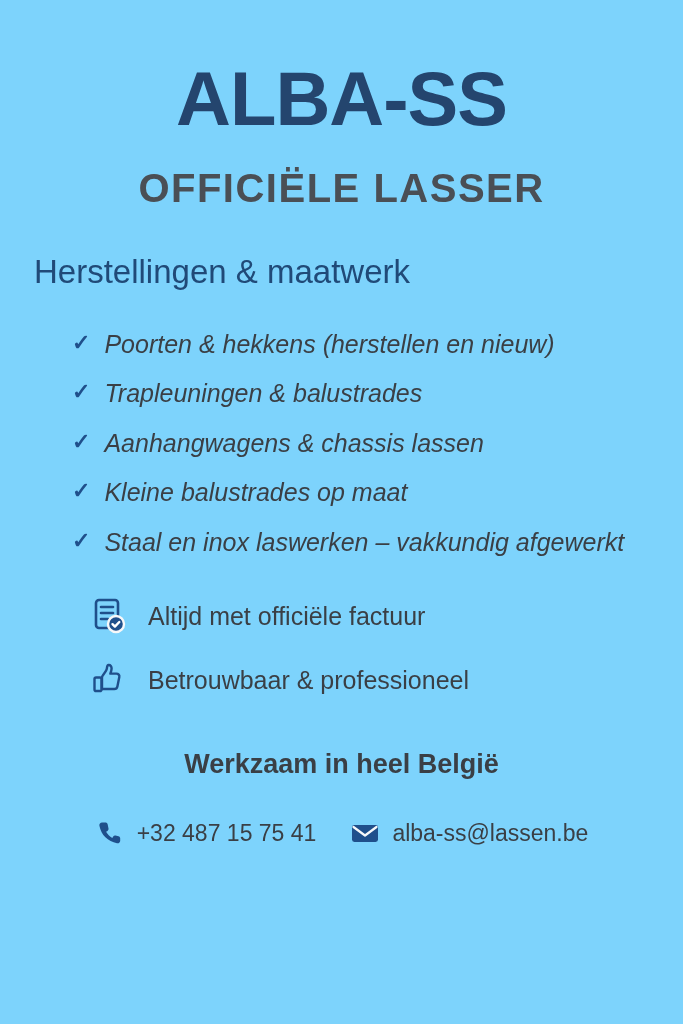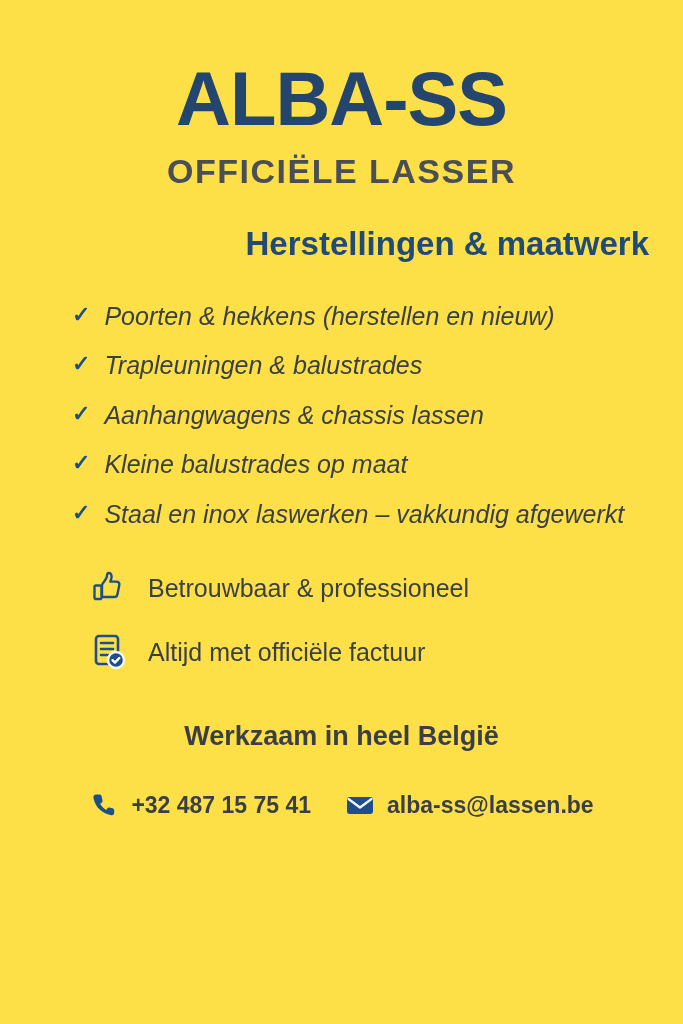--- a/index.html
+++ b/index.html
@@ -10,50 +10,50 @@
     width: 683px;
     height: 1024px;
     background: #f7f8f9;
     font-family: "Liberation Sans", sans-serif;
     color: #2b3a4a;
     overflow: hidden;
   }
   .flyer {
     width: 683px;
     height: 1024px;
-    background: #fde047;
+    background: #7dd3fc;
     box-sizing: border-box;
     padding: 52px 34px 28px 34px;
     display: flex;
     flex-direction: column;
   }
   .brand {
     text-align: center;
     font-size: 76px;
     line-height: 0.98;
     font-weight: bold;
     letter-spacing: -1px;
     color: #24456e;
     margin-top: 10px;
   }
   .subbrand {
     text-align: center;
-    font-size: 34px;
+    font-size: 40px;
     font-weight: bold;
     letter-spacing: 1.5px;
     color: #4a4f55;
-    margin-top: 16px;
+    margin-top: 30px;
   }
   .headline {
-    text-align: right;
+    text-align: left;
     font-size: 33px;
-    font-weight: bold;
+    font-weight: normal;
     color: #204a78;
     line-height: 1.28;
-    margin-top: 32px;
+    margin-top: 40px;
   }
   .headline .line2 {
     display: block;
   }
   .services {
     margin-top: 34px;
     padding-left: 38px;
     padding-right: 6px;
   }
   .service {
@@ -110,21 +110,20 @@
     display: flex;
     align-items: center;
     justify-content: center;
     gap: 34px;
   }
   .contact-item {
     display: flex;
     align-items: center;
     font-size: 23px;
     color: #3a3f45;
-    font-weight: bold;
   }
   .contact-icon {
     width: 30px;
     height: 30px;
     margin-right: 12px;
     display: flex;
     align-items: center;
     justify-content: center;
     flex: 0 0 auto;
   }
@@ -161,42 +160,42 @@
       <span class="check">✓</span>
       <span class="service-text">Kleine balustrades op maat</span>
     </div>
     <div class="service">
       <span class="check">✓</span>
       <span class="service-text">Staal en inox laswerken – vakkundig afgewerkt</span>
     </div>
   </div>
 
   <div class="trust">
-    <div class="trust-row">
-      <span class="trust-icon">
-        <svg width="42" height="42" viewBox="0 0 42 42">
-          <path d="M14 18.5c0-1 .4-1.6 1-2.4 1.6-2 3.4-4.2 3.8-6.3.3-1.6.1-3.6 1.8-3.8 1.9-.2 3 1.6 3 3.6 0 1.8-.7 3.6-1.3 5h6.1c1.9 0 3.3 1.6 2.9 3.4l-1.9 9.4c-.3 1.5-1.6 2.6-3.1 2.6H14z" fill="none" stroke="#1f4f8b" stroke-width="2.4" stroke-linejoin="round"></path>
-          <rect x="6.5" y="18.5" width="7" height="13.5" rx="1.6" fill="none" stroke="#1f4f8b" stroke-width="2.4"></rect>
-        </svg>
-      </span>
-      <span class="trust-text">Betrouwbaar &amp; professioneel</span>
-    </div>
     <div class="trust-row">
       <span class="trust-icon">
         <svg width="42" height="42" viewBox="0 0 42 42">
           <rect x="8" y="5" width="22" height="28" rx="3" fill="none" stroke="#1f4f8b" stroke-width="2.6"></rect>
           <line x1="13" y1="12" x2="25" y2="12" stroke="#1f4f8b" stroke-width="2.6" stroke-linecap="round"></line>
           <line x1="13" y1="18" x2="25" y2="18" stroke="#1f4f8b" stroke-width="2.6" stroke-linecap="round"></line>
           <line x1="13" y1="24" x2="20" y2="24" stroke="#1f4f8b" stroke-width="2.6" stroke-linecap="round"></line>
           <circle cx="28" cy="29" r="8" fill="#1f4f8b" stroke="#f7f8f9" stroke-width="2.4"></circle>
           <path d="M24.5 29.2l2.4 2.4 4.4-4.6" fill="none" stroke="#ffffff" stroke-width="2.4" stroke-linecap="round" stroke-linejoin="round"></path>
         </svg>
       </span>
       <span class="trust-text">Altijd met officiële factuur</span>
     </div>
+    <div class="trust-row">
+      <span class="trust-icon">
+        <svg width="42" height="42" viewBox="0 0 42 42">
+          <path d="M14 18.5c0-1 .4-1.6 1-2.4 1.6-2 3.4-4.2 3.8-6.3.3-1.6.1-3.6 1.8-3.8 1.9-.2 3 1.6 3 3.6 0 1.8-.7 3.6-1.3 5h6.1c1.9 0 3.3 1.6 2.9 3.4l-1.9 9.4c-.3 1.5-1.6 2.6-3.1 2.6H14z" fill="none" stroke="#1f4f8b" stroke-width="2.4" stroke-linejoin="round"></path>
+          <rect x="6.5" y="18.5" width="7" height="13.5" rx="1.6" fill="none" stroke="#1f4f8b" stroke-width="2.4"></rect>
+        </svg>
+      </span>
+      <span class="trust-text">Betrouwbaar &amp; professioneel</span>
+    </div>
   </div>
 
   <div class="region">Werkzaam in heel België</div>
 
   <div class="contact">
     <div class="contact-item">
       <span class="contact-icon">
         <svg width="28" height="28" viewBox="0 0 28 28">
           <path d="M6 3.5c-1.6 0-3 1.4-2.6 3.2.9 4.6 3 8.6 6 11.6 3 3 7 5.1 11.6 6 1.8.4 3.2-1 3.2-2.6v-2.4c0-1-.7-1.9-1.7-2.1l-3-.6c-.9-.2-1.8.2-2.3 1l-.9 1.4c-2.6-1.4-4.8-3.6-6.2-6.2l1.4-.9c.8-.5 1.2-1.4 1-2.3l-.6-3C11.6 4.2 10.8 3.5 9.8 3.5z" fill="#1f4f8b"></path>
         </svg>

